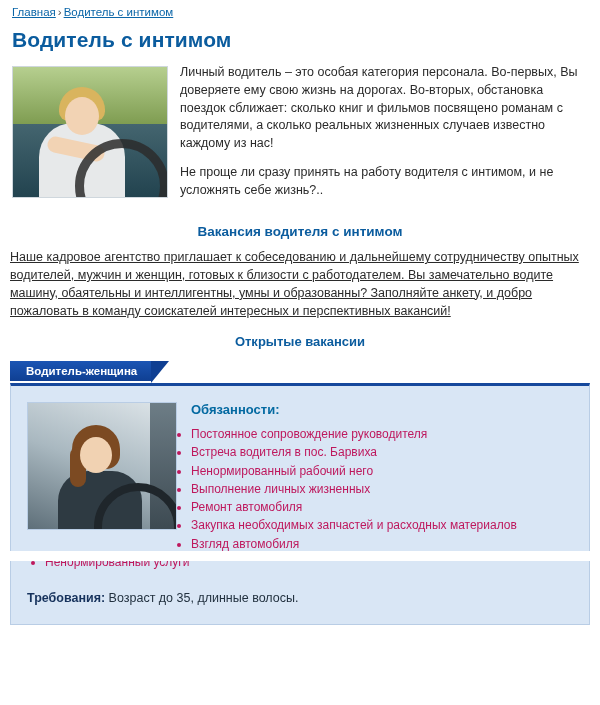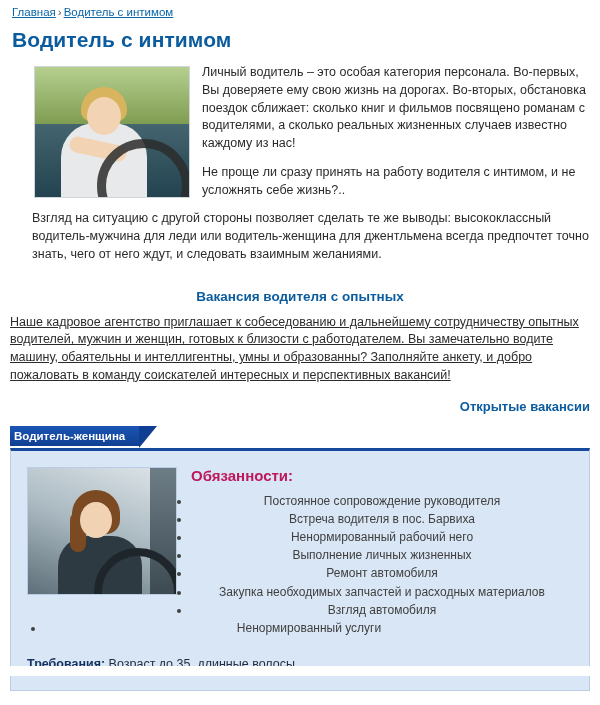--- a/index.html
+++ b/index.html
@@ -10,21 +10,21 @@
     width: 600px;
     height: 705px;
     background: #ffffff;
     font-family: "Liberation Sans", sans-serif;
     font-size: 12.5px;
     color: #2b2b2b;
     overflow: hidden;
   }
   .page {
     width: 600px;
-    height: 676px;
+    height: 561px;
     position: relative;
     box-sizing: border-box;
     padding: 0 10px;
   }
   
   .breadcrumb {
     padding: 6px 2px 4px 2px;
     font-size: 11.5px;
     color: #3a3a3a;
   }
@@ -46,21 +46,20 @@
     font-size: 21px;
     color: #0b5c9e;
     font-weight: bold;
     margin: 6px 0 12px 2px;
     letter-spacing: 0.1px;
   }
   
   .intro {
     overflow: hidden;
     margin-bottom: 8px;
-    margin-left: 22px;
   }
   .intro-photo {
     width: 156px;
     height: 132px;
     float: left;
     margin: 2px 12px 6px 2px;
     border: 1px solid #cfd7dd;
     box-sizing: border-box;
     position: relative;
     overflow: hidden;
@@ -109,39 +108,39 @@
     color: #0b5c9e;
     font-weight: bold;
     font-size: 13.5px;
     margin: 14px 0 10px 0;
   }
   .body-text {
     margin-bottom: 6px;
     text-decoration: underline;
   }
   .open-vacancies {
-    text-align: right;
+    text-align: center;
     color: #0b5c9e;
     font-weight: bold;
     font-size: 13px;
     margin: 14px 0 12px 0;
   }
   
   .tab-wrap {
     position: relative;
     height: 22px;
   }
   .tab {
     display: inline-block;
     background: #16489c;
     background: linear-gradient(180deg, #1b55b4 0%, #0f3f92 100%);
     color: #ffffff;
     font-weight: bold;
     font-size: 11.5px;
-    padding: 4px 14px 4px 4px;
+    padding: 4px 14px 4px 16px;
     position: relative;
   }
   .tab:after {
     content: "";
     position: absolute;
     right: -18px;
     top: 0;
     border-style: solid;
     border-width: 22px 18px 0 0;
     border-color: #0f3f92 transparent transparent transparent;
@@ -199,34 +198,33 @@
   }
   .card-photo .hair2b {
     position: absolute; left: 42px; top: 44px; width: 16px; height: 40px;
     background: #7c4a22; border-radius: 10px;
   }
   .card-photo .wheel2 {
     position: absolute; left: 66px; top: 80px; width: 72px; height: 72px;
     border: 8px solid #1f262b; border-radius: 50%;
   }
   .card h3.duties {
-    font-size: 15px;
-    font-weight: bold;
-    color: #be185d;
+    font-size: 13px;
+    font-weight: bold;
+    color: #0369a1;
     margin: 2px 0 8px 0;
   }
   .card ul {
     margin: 0 0 10px 0;
     padding-left: 18px;
   }
   .card li {
     line-height: 1.52;
     font-size: 12px;
-    color: #404040;
-    text-align: center;
+    color: #be185d;
   }
   .kv {
     clear: both;
     margin: 8px 0 0 0;
     font-size: 12.5px;
     color: #22313f;
     line-height: 1.5;
   }
   .kv b {
     color: #16325c;
@@ -256,24 +254,23 @@
       <div class="sky"></div>
       <div class="ground"></div>
       <div class="body"></div>
       <div class="hair"></div>
       <div class="head"></div>
       <div class="arm"></div>
       <div class="wheel"></div>
     </div>
     <p>Личный водитель – это особая категория персонала. Во-первых, Вы доверяете ему свою жизнь на дорогах. Во-вторых, обстановка поездок сближает: сколько книг и фильмов посвящено романам с водителями, а сколько реальных жизненных случаев известно каждому из нас!</p>
     <p>Не проще ли сразу принять на работу водителя с интимом, и не усложнять себе жизнь?..</p>
-    <p>Взгляд на ситуацию с другой стороны позволяет сделать те же выводы: высококлассный водитель-мужчина для леди или водитель-женщина для джентльмена всегда предпочтет точно знать, чего от него ждут, и следовать взаимным желаниями.</p>
-  </div>
-
-  <div class="section-head">Вакансия водителя с опытных</div>
+  </div>
+
+  <div class="section-head">Вакансия водителя с интимом</div>
 
   <div class="body-text">
     <p>Наше кадровое агентство приглашает к собеседованию и дальнейшему сотрудничеству опытных водителей, мужчин и женщин, готовых к близости с работодателем. Вы замечательно водите машину, обаятельны и интеллигентны, умны и образованны? Заполняйте анкету, и добро пожаловать в команду соискателей интересных и перспективных вакансий!</p>
   </div>
 
   <div class="open-vacancies">Открытые вакансии</div>
 
   <div class="tab-wrap">
     <div class="tab">Водитель-женщина</div>
   </div>

